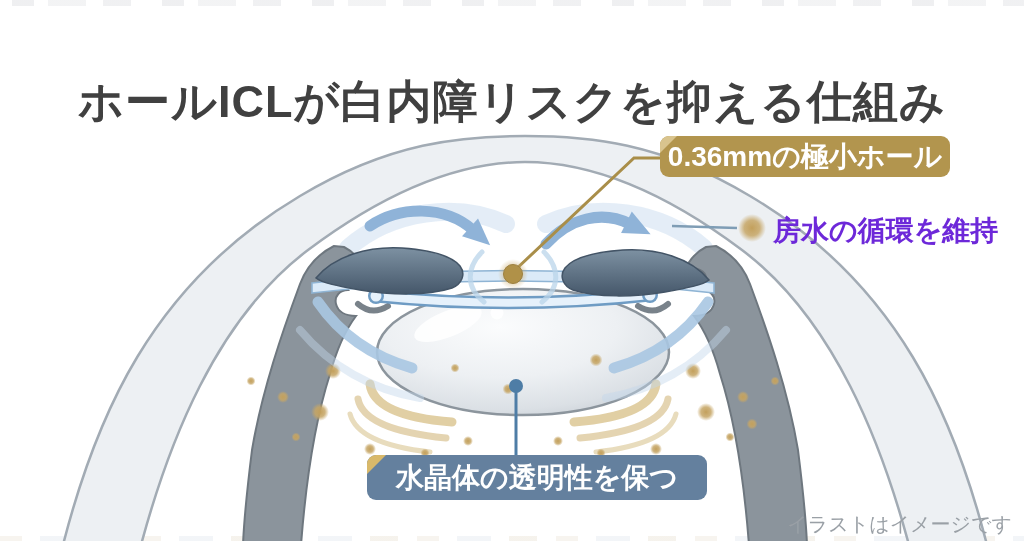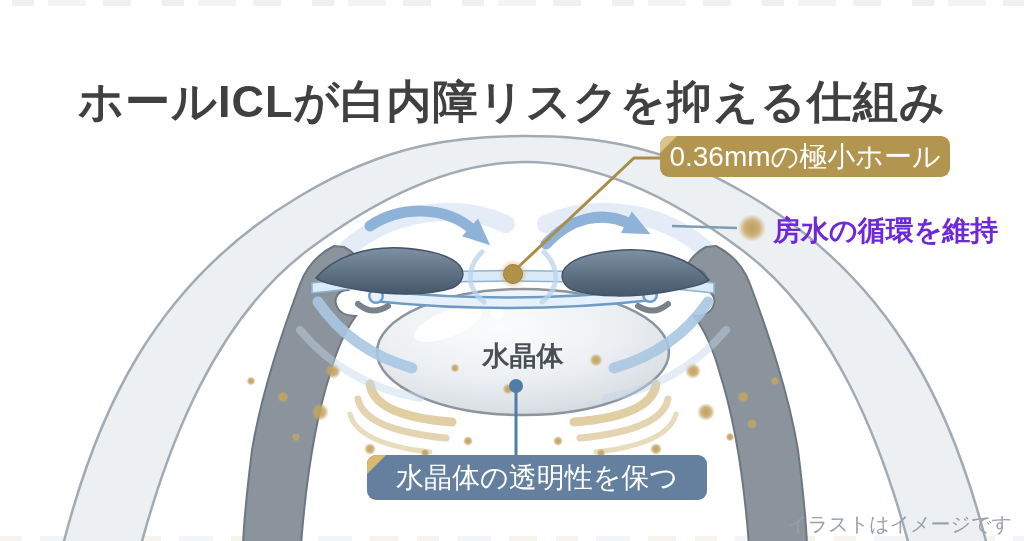--- a/index.html
+++ b/index.html
@@ -16,21 +16,21 @@
   .edge-strip.bottom{bottom:0;height:5px;opacity:.5;
     background:repeating-linear-gradient(90deg,
       #efe9df 0 22px,transparent 22px 40px,#e6ebf1 40px 74px,transparent 74px 92px,
       #ece6da 92px 120px,transparent 120px 139px);}
   .title{
     position:absolute;top:42px;left:0;width:1024px;text-align:center;
     font-size:45px;font-weight:800;letter-spacing:1px;color:#404040;white-space:nowrap;
   }
   .diagram-svg{position:absolute;left:0;top:0;width:1024px;height:541px;}
   .callout-box{
-    position:absolute;box-sizing:border-box;color:#ffffff;font-weight:normal;
+    position:absolute;box-sizing:border-box;color:#ffffff;font-weight:bold;
     text-align:center;white-space:nowrap;
   }
   .hole-box{
     left:660px;top:136px;width:290px;height:41px;line-height:41px;
     background:#b2954e;border-radius:9px;font-size:28px;
   }
   .transparency-box{
     left:367px;top:455px;width:340px;height:45px;line-height:45px;
     background:#64809e;border-radius:9px;font-size:28px;
   }
@@ -203,21 +203,20 @@
 
   <h1 class="title">ホールICLが白内障リスクを抑える仕組み</h1>
 
   <div class="callout-box hole-box">
     <span class="corner-fold gold-fold"></span>
     <span>0.36mmの極小ホール</span>
   </div>
 
   <div class="aqueous-label">房水の循環を維持</div>
 
-  <div class="lens-name">水晶体</div>
 
   <div class="callout-box transparency-box">
     <span class="corner-fold amber-fold"></span>
     <span>水晶体の透明性を保つ</span>
   </div>
 
   <div class="footnote">イラストはイメージです</div>
 
 </div>
 

